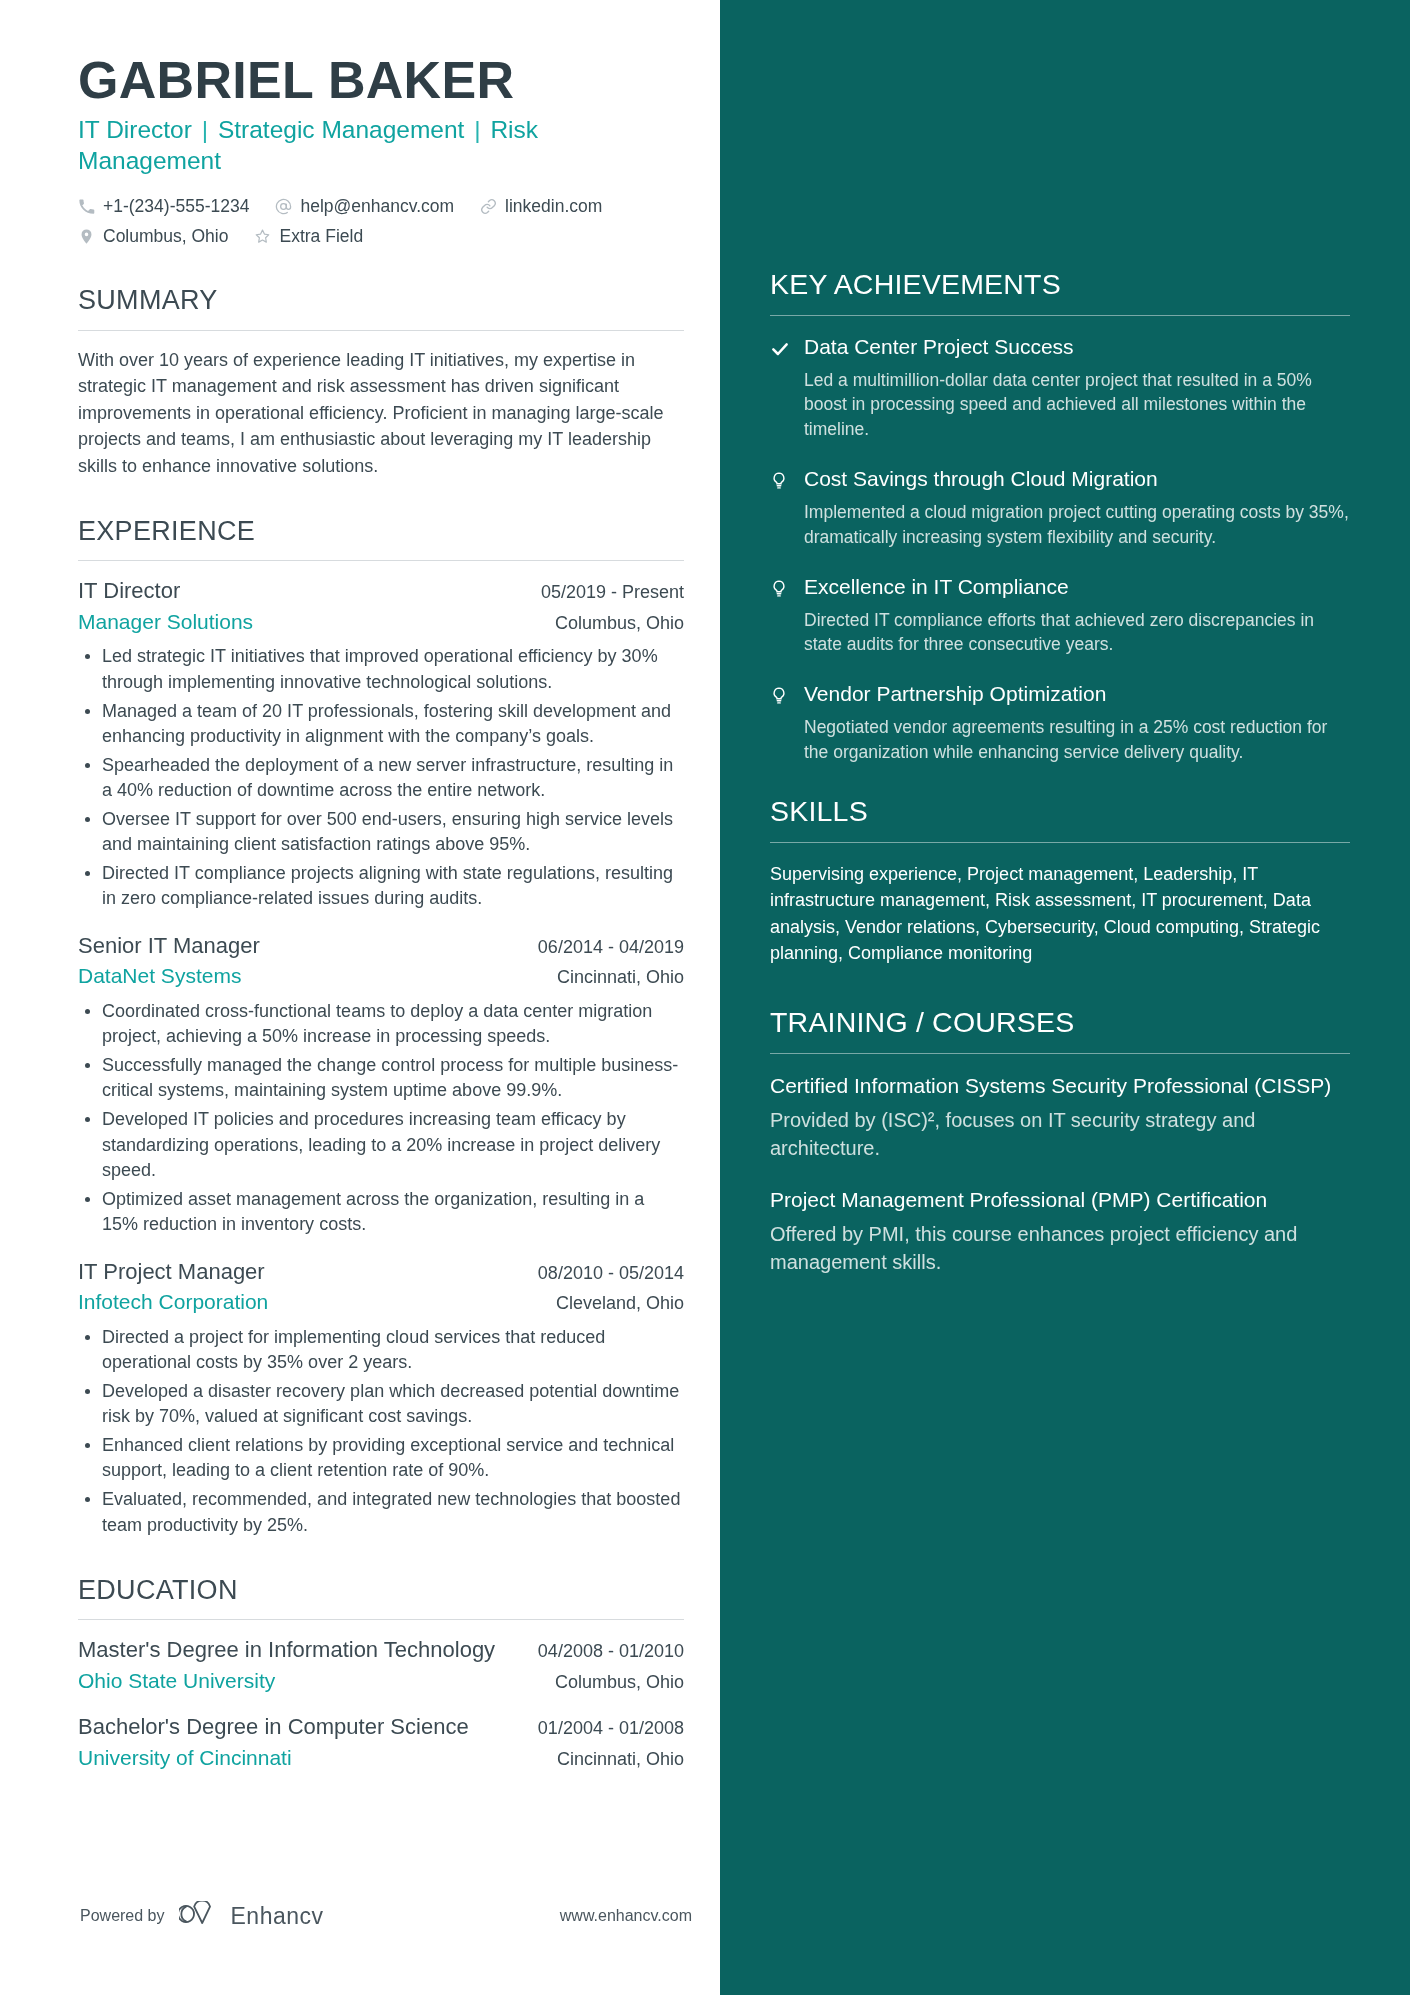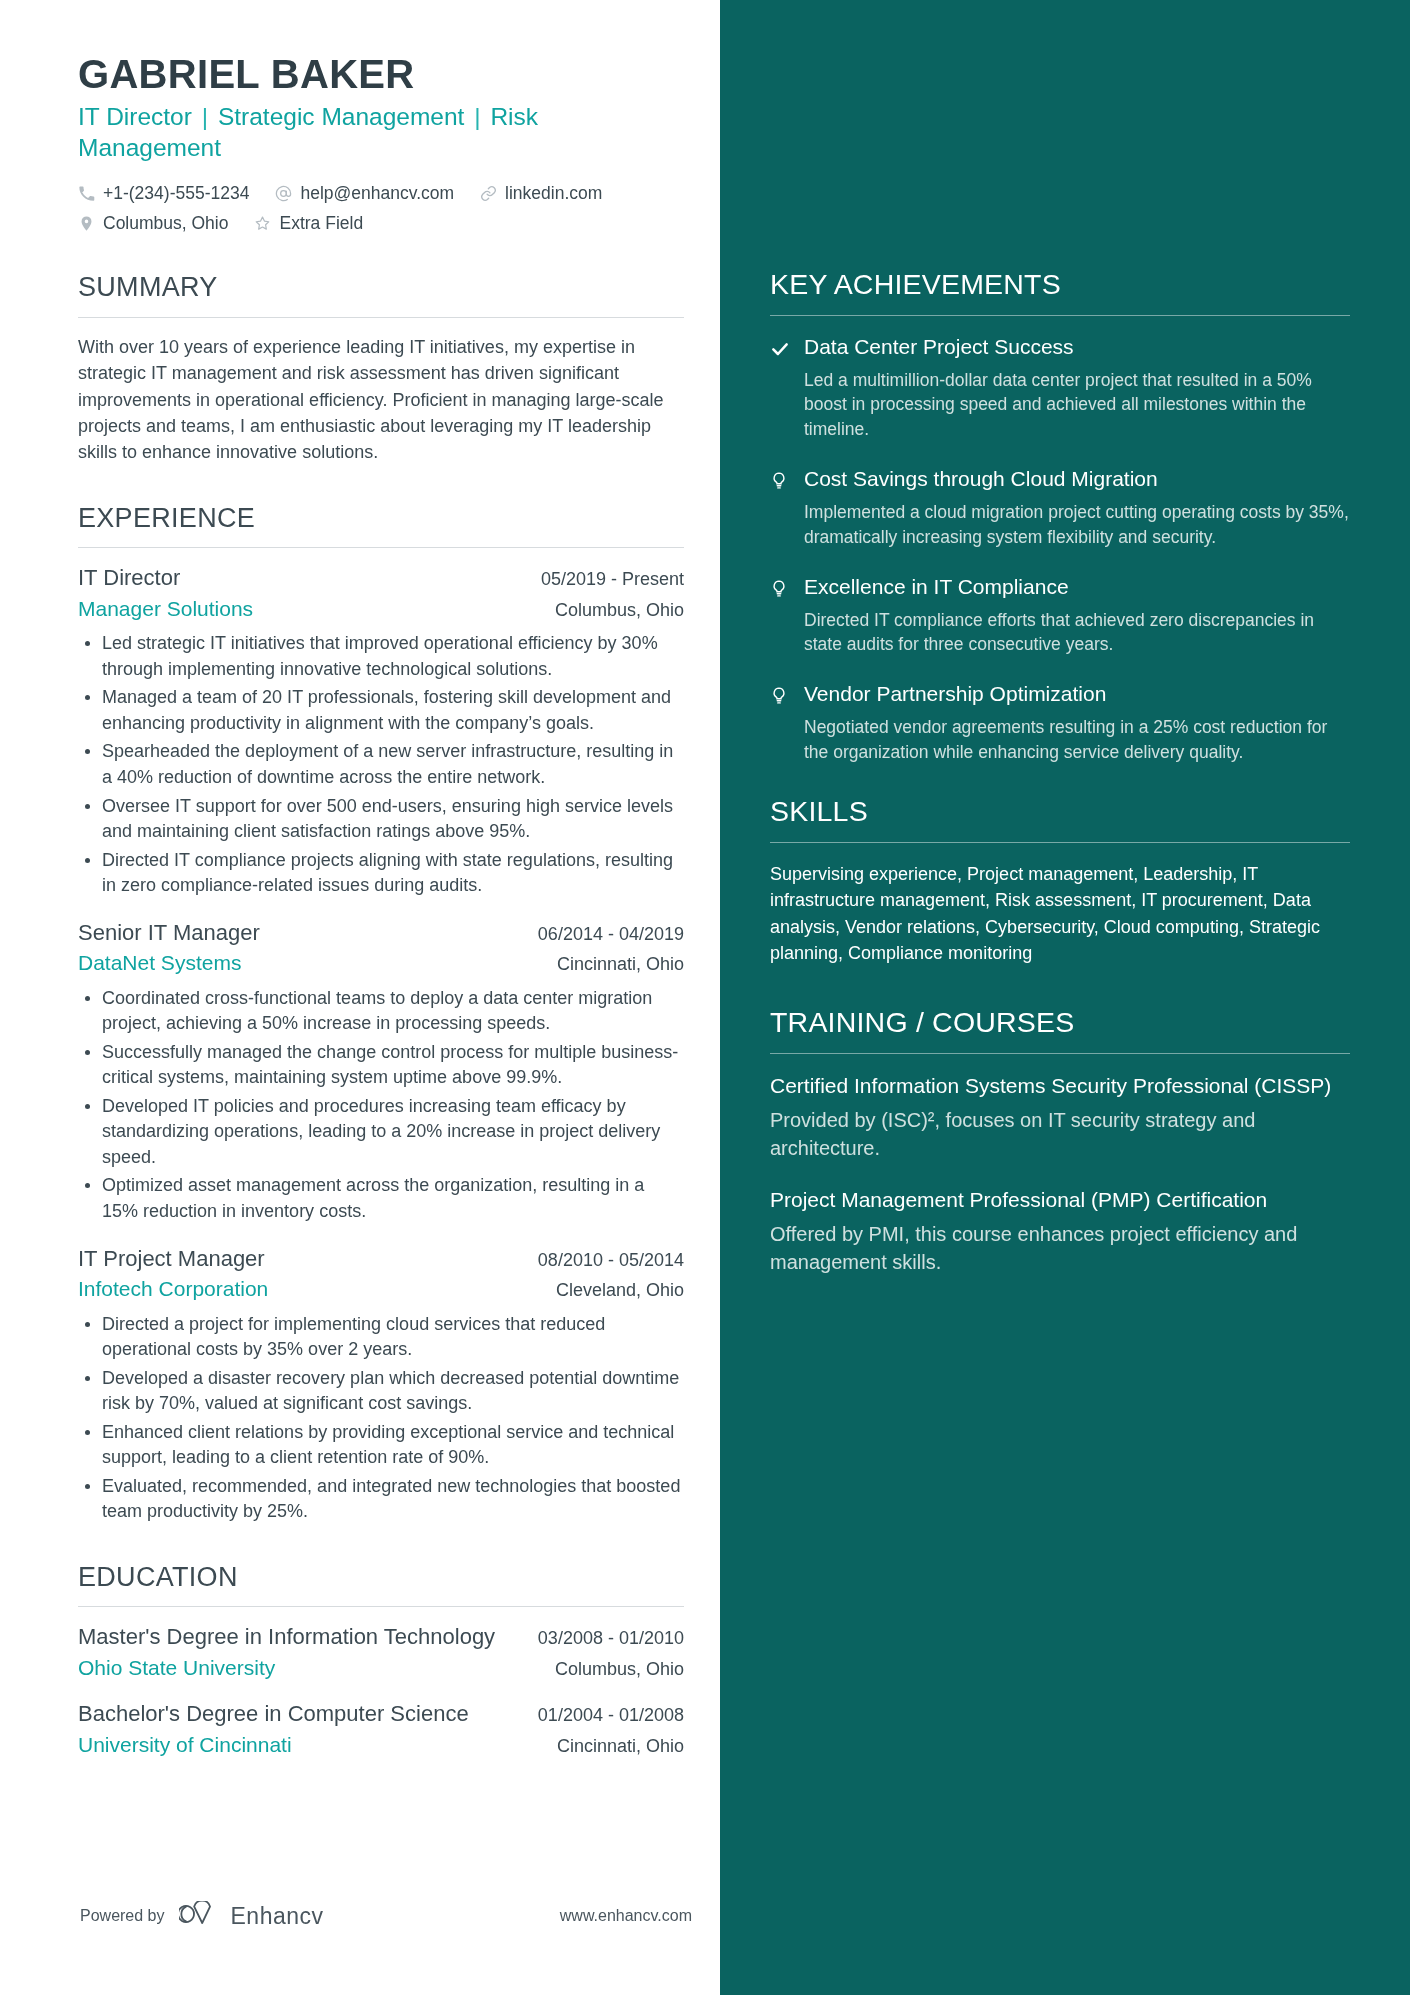--- a/index.html
+++ b/index.html
@@ -98,21 +98,21 @@
   .main {
     position: absolute;
     top: 0;
     left: 0;
     width: 720px;
     height: 1995px;
     box-sizing: border-box;
     padding: 52px 36px 0 78px;
   }
   .name {
-    font-size: 40px;
+    font-size: 52px;
     font-weight: 700;
     color: #2f3e46;
     letter-spacing: 0.3px;
     margin: 0 0 6px 0;
     line-height: 1.1;
   }
   .headline {
     font-size: 24.5px;
     color: #0fa3a0;
     font-weight: 400;
@@ -474,21 +474,21 @@
         </div>
     </section>
 
     <section class="section">
       <h2 class="sec-heading">EDUCATION</h2>
       <div class="sec-rule"></div>
       <div id="education-list">
           <div class="edu">
             <div class="edu-row">
               <span class="edu-degree">Master's Degree in Information Technology</span>
-              <span class="edu-dates">03/2008 - 01/2010</span>
+              <span class="edu-dates">04/2008 - 01/2010</span>
             </div>
             <div class="edu-row">
               <span class="edu-school">Ohio State University</span>
               <span class="edu-location">Columbus, Ohio</span>
             </div>
           </div>
           <div class="edu">
             <div class="edu-row">
               <span class="edu-degree">Bachelor's Degree in Computer Science</span>
               <span class="edu-dates">01/2004 - 01/2008</span>

